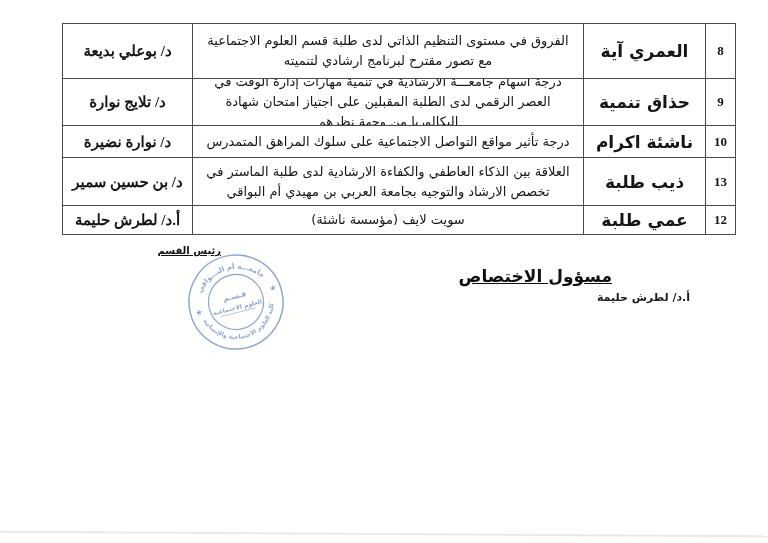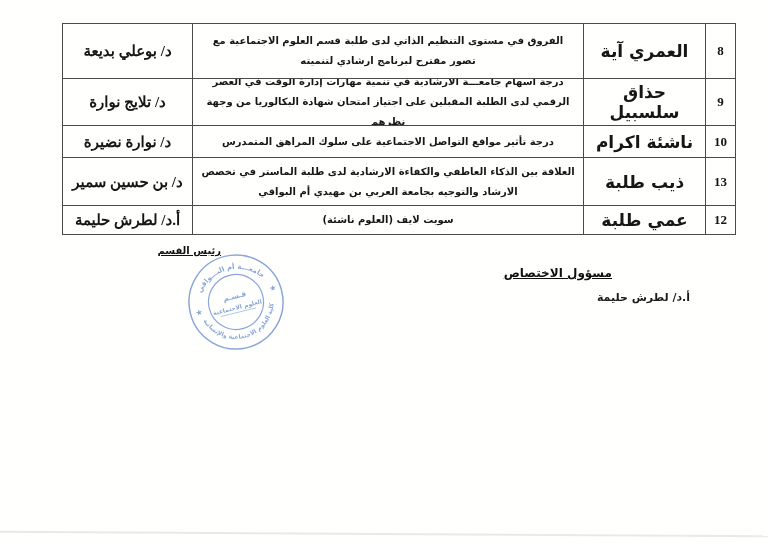--- a/index.html
+++ b/index.html
@@ -27,32 +27,32 @@
   tr.r1 .cw{height:46px}
   tr.r2 .cw{height:31px}
   tr.r3 .cw{height:47px}
   tr.r4 .cw{height:28px}
 
   .num-cell .cw{
     font-family:"Liberation Serif",serif;font-weight:700;font-size:13px;
     padding:0 2px;color:#141414;
   }
   .name-cell .cw{font-weight:700;font-size:17px;}
-  .title-cell .cw{font-weight:700;font-size:10px;line-height:20px;}
+  .title-cell .cw{font-weight:400;font-size:13px;line-height:20px;}
   .sup-cell .cw{font-weight:700;font-size:15px;font-family:Liberation Serif, serif;}
 
   
   .head-label{
     position:absolute;right:547px;top:245px;z-index:1;
     font-size:10px;font-weight:700;color:#101010;
     text-decoration:underline;direction:rtl;white-space:nowrap;
   }
   .officer-label{
     position:absolute;right:156px;top:266px;
-    font-size:12px;font-weight:700;color:#101010;
+    font-size:17px;font-weight:700;color:#101010;
     text-decoration:underline;direction:rtl;white-space:nowrap;
   }
   .signature{
     position:absolute;right:78px;top:291px;
     font-size:11px;font-weight:700;color:#1b1b1b;
     direction:rtl;white-space:nowrap;
   }
 
   
   .stamp{
@@ -92,21 +92,21 @@
           </td>
         <td class="sup-cell">
             <div class="cw">د/ بوعلي بديعة</div>
           </td>
       </tr>
       <tr class="r1">
         <td class="num-cell">
             <div class="cw">9</div>
           </td>
         <td class="name-cell">
-            <div class="cw">حذاق سلسبيل</div>
+            <div class="cw">حذاق تنمية</div>
           </td>
         <td class="title-cell">
             <div class="cw">درجة اسهام جامعـــة الارشادية في تنمية مهارات إدارة الوقت في العصر الرقمي لدى الطلبة المقبلين على اجتياز امتحان شهادة البكالوريا من وجهة نظرهم</div>
           </td>
         <td class="sup-cell">
             <div class="cw">د/ تلايج نوارة</div>
           </td>
       </tr>
       <tr class="r2">
         <td class="num-cell">
@@ -137,21 +137,21 @@
           </td>
       </tr>
       <tr class="r4">
         <td class="num-cell">
             <div class="cw">12</div>
           </td>
         <td class="name-cell">
             <div class="cw">عمي طلبة</div>
           </td>
         <td class="title-cell">
-            <div class="cw">سويت لايف (العلوم ناشئة)</div>
+            <div class="cw">سويت لايف (مؤسسة ناشئة)</div>
           </td>
         <td class="sup-cell">
             <div class="cw">أ.د/ لطرش حليمة</div>
           </td>
       </tr>
     </tbody>
   </table>
 
   <div class="head-label">رئيس القسم</div>
 

